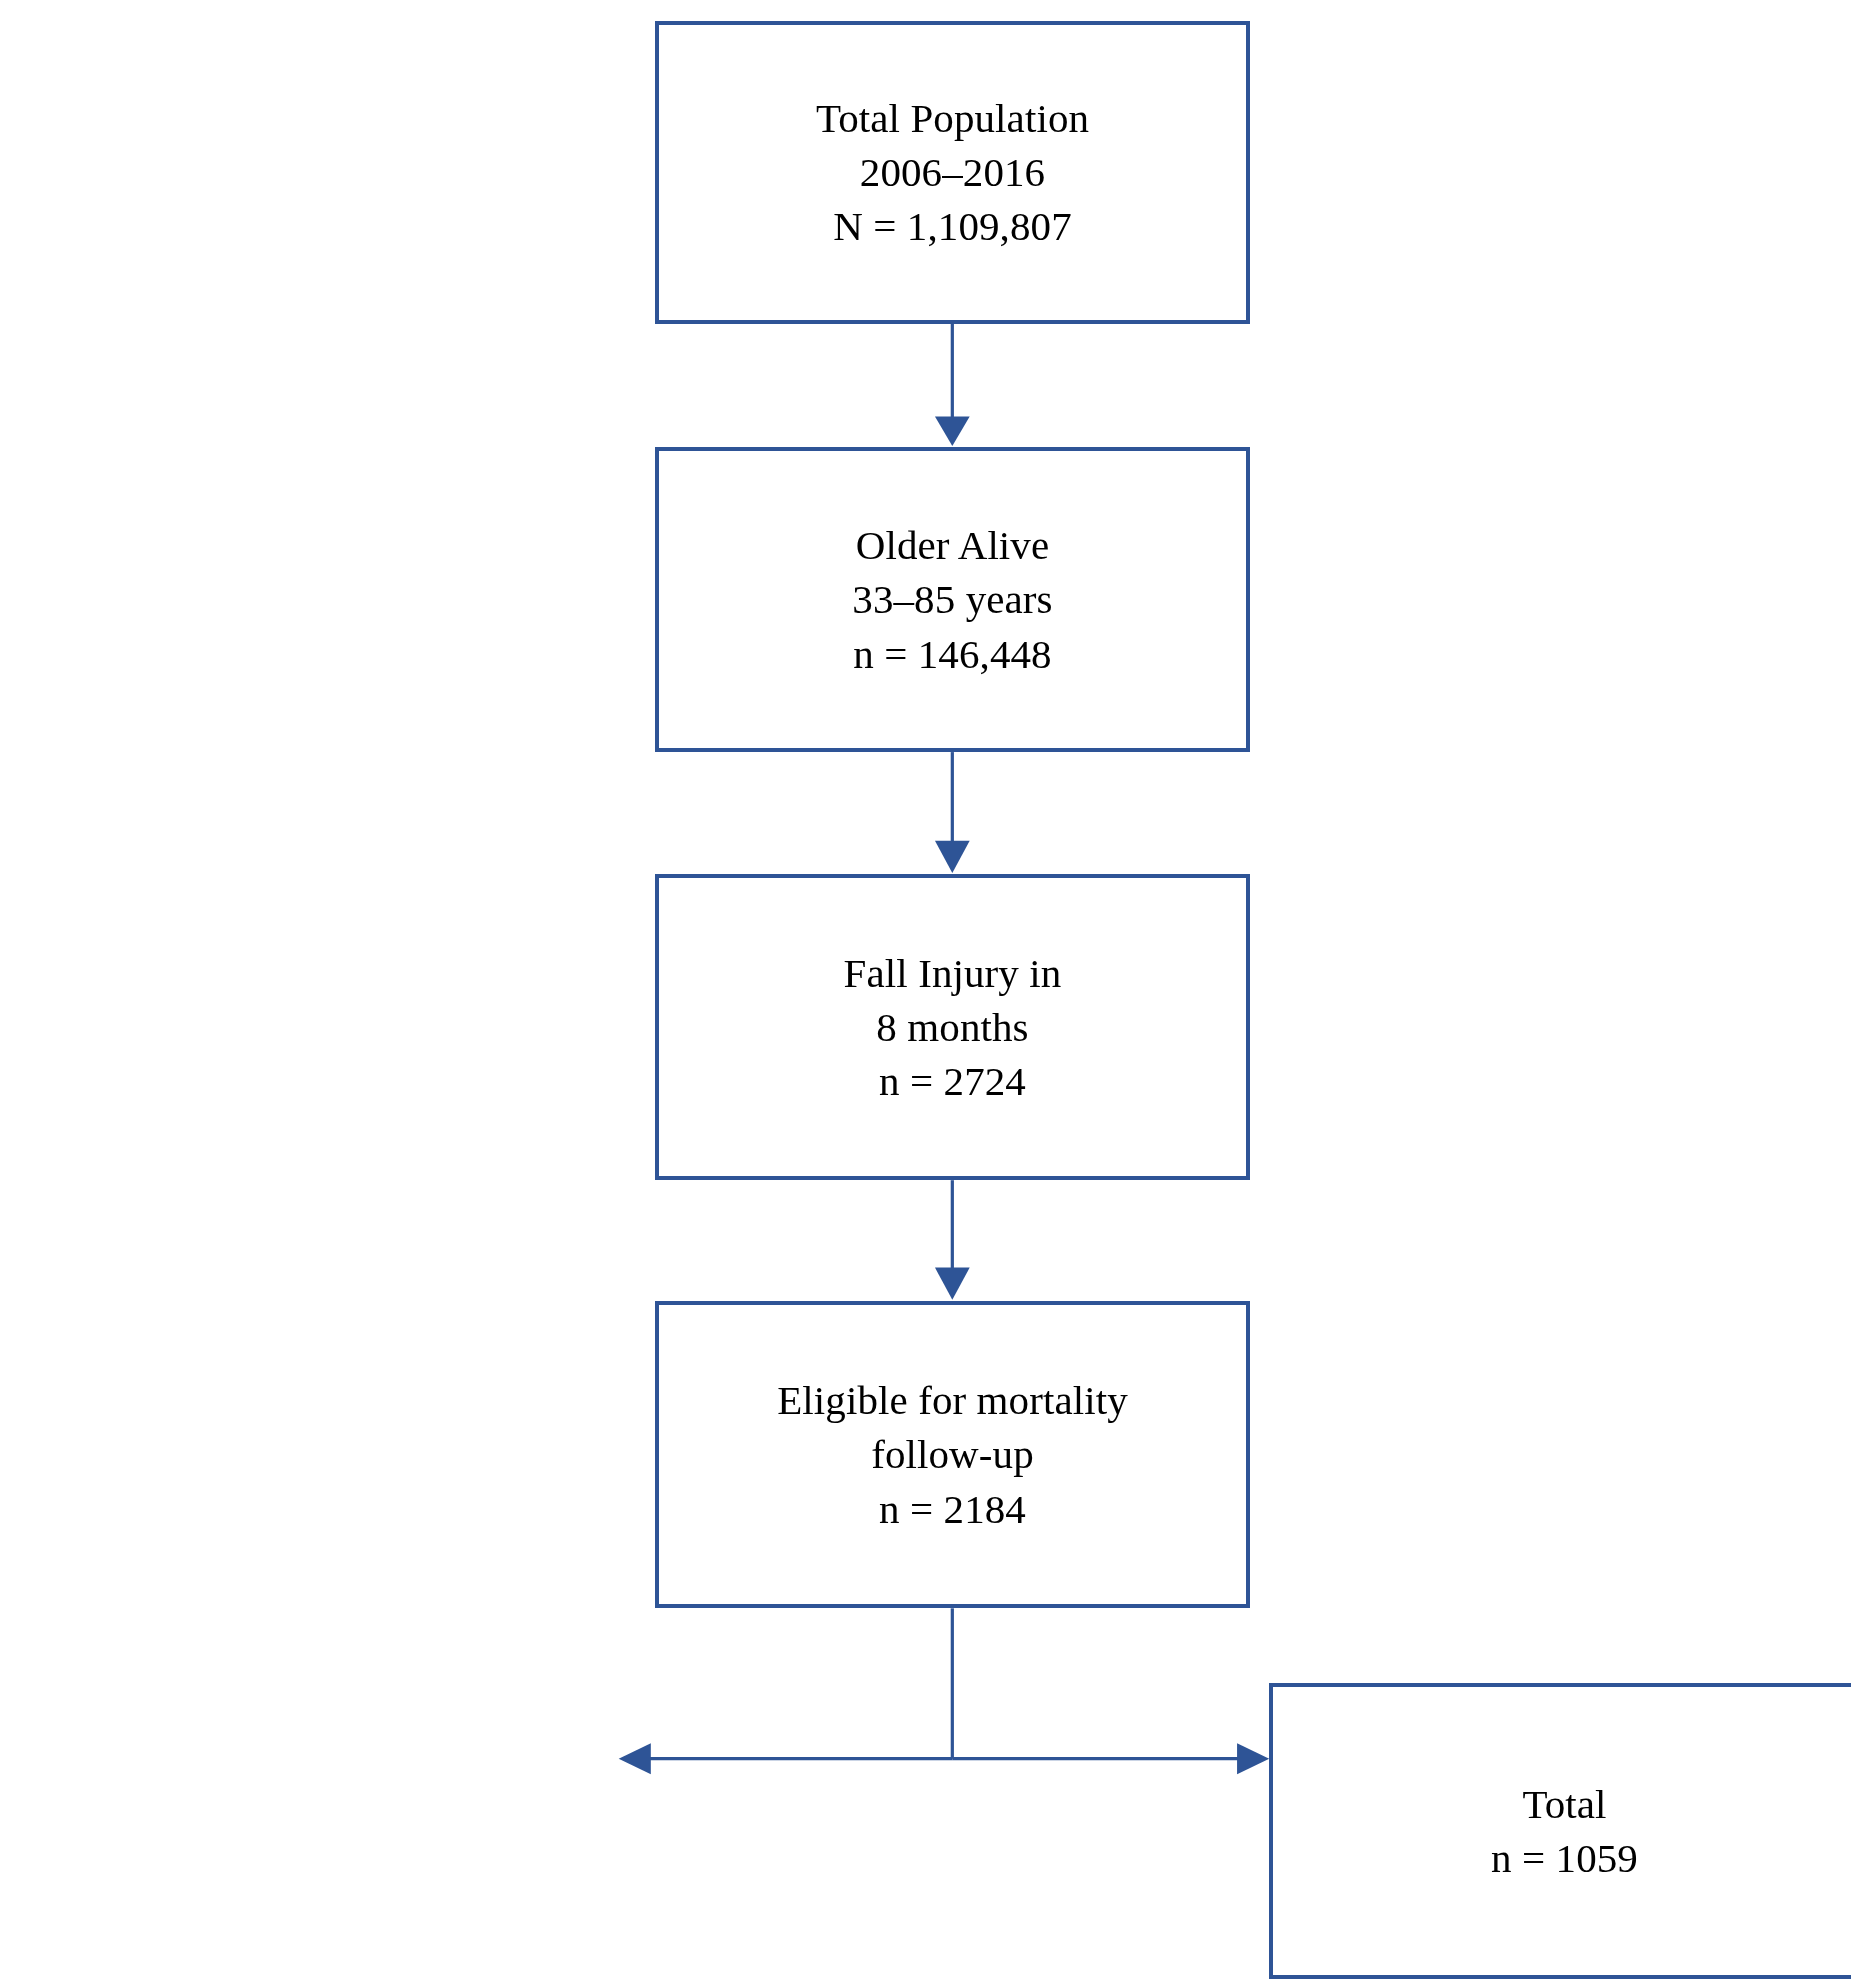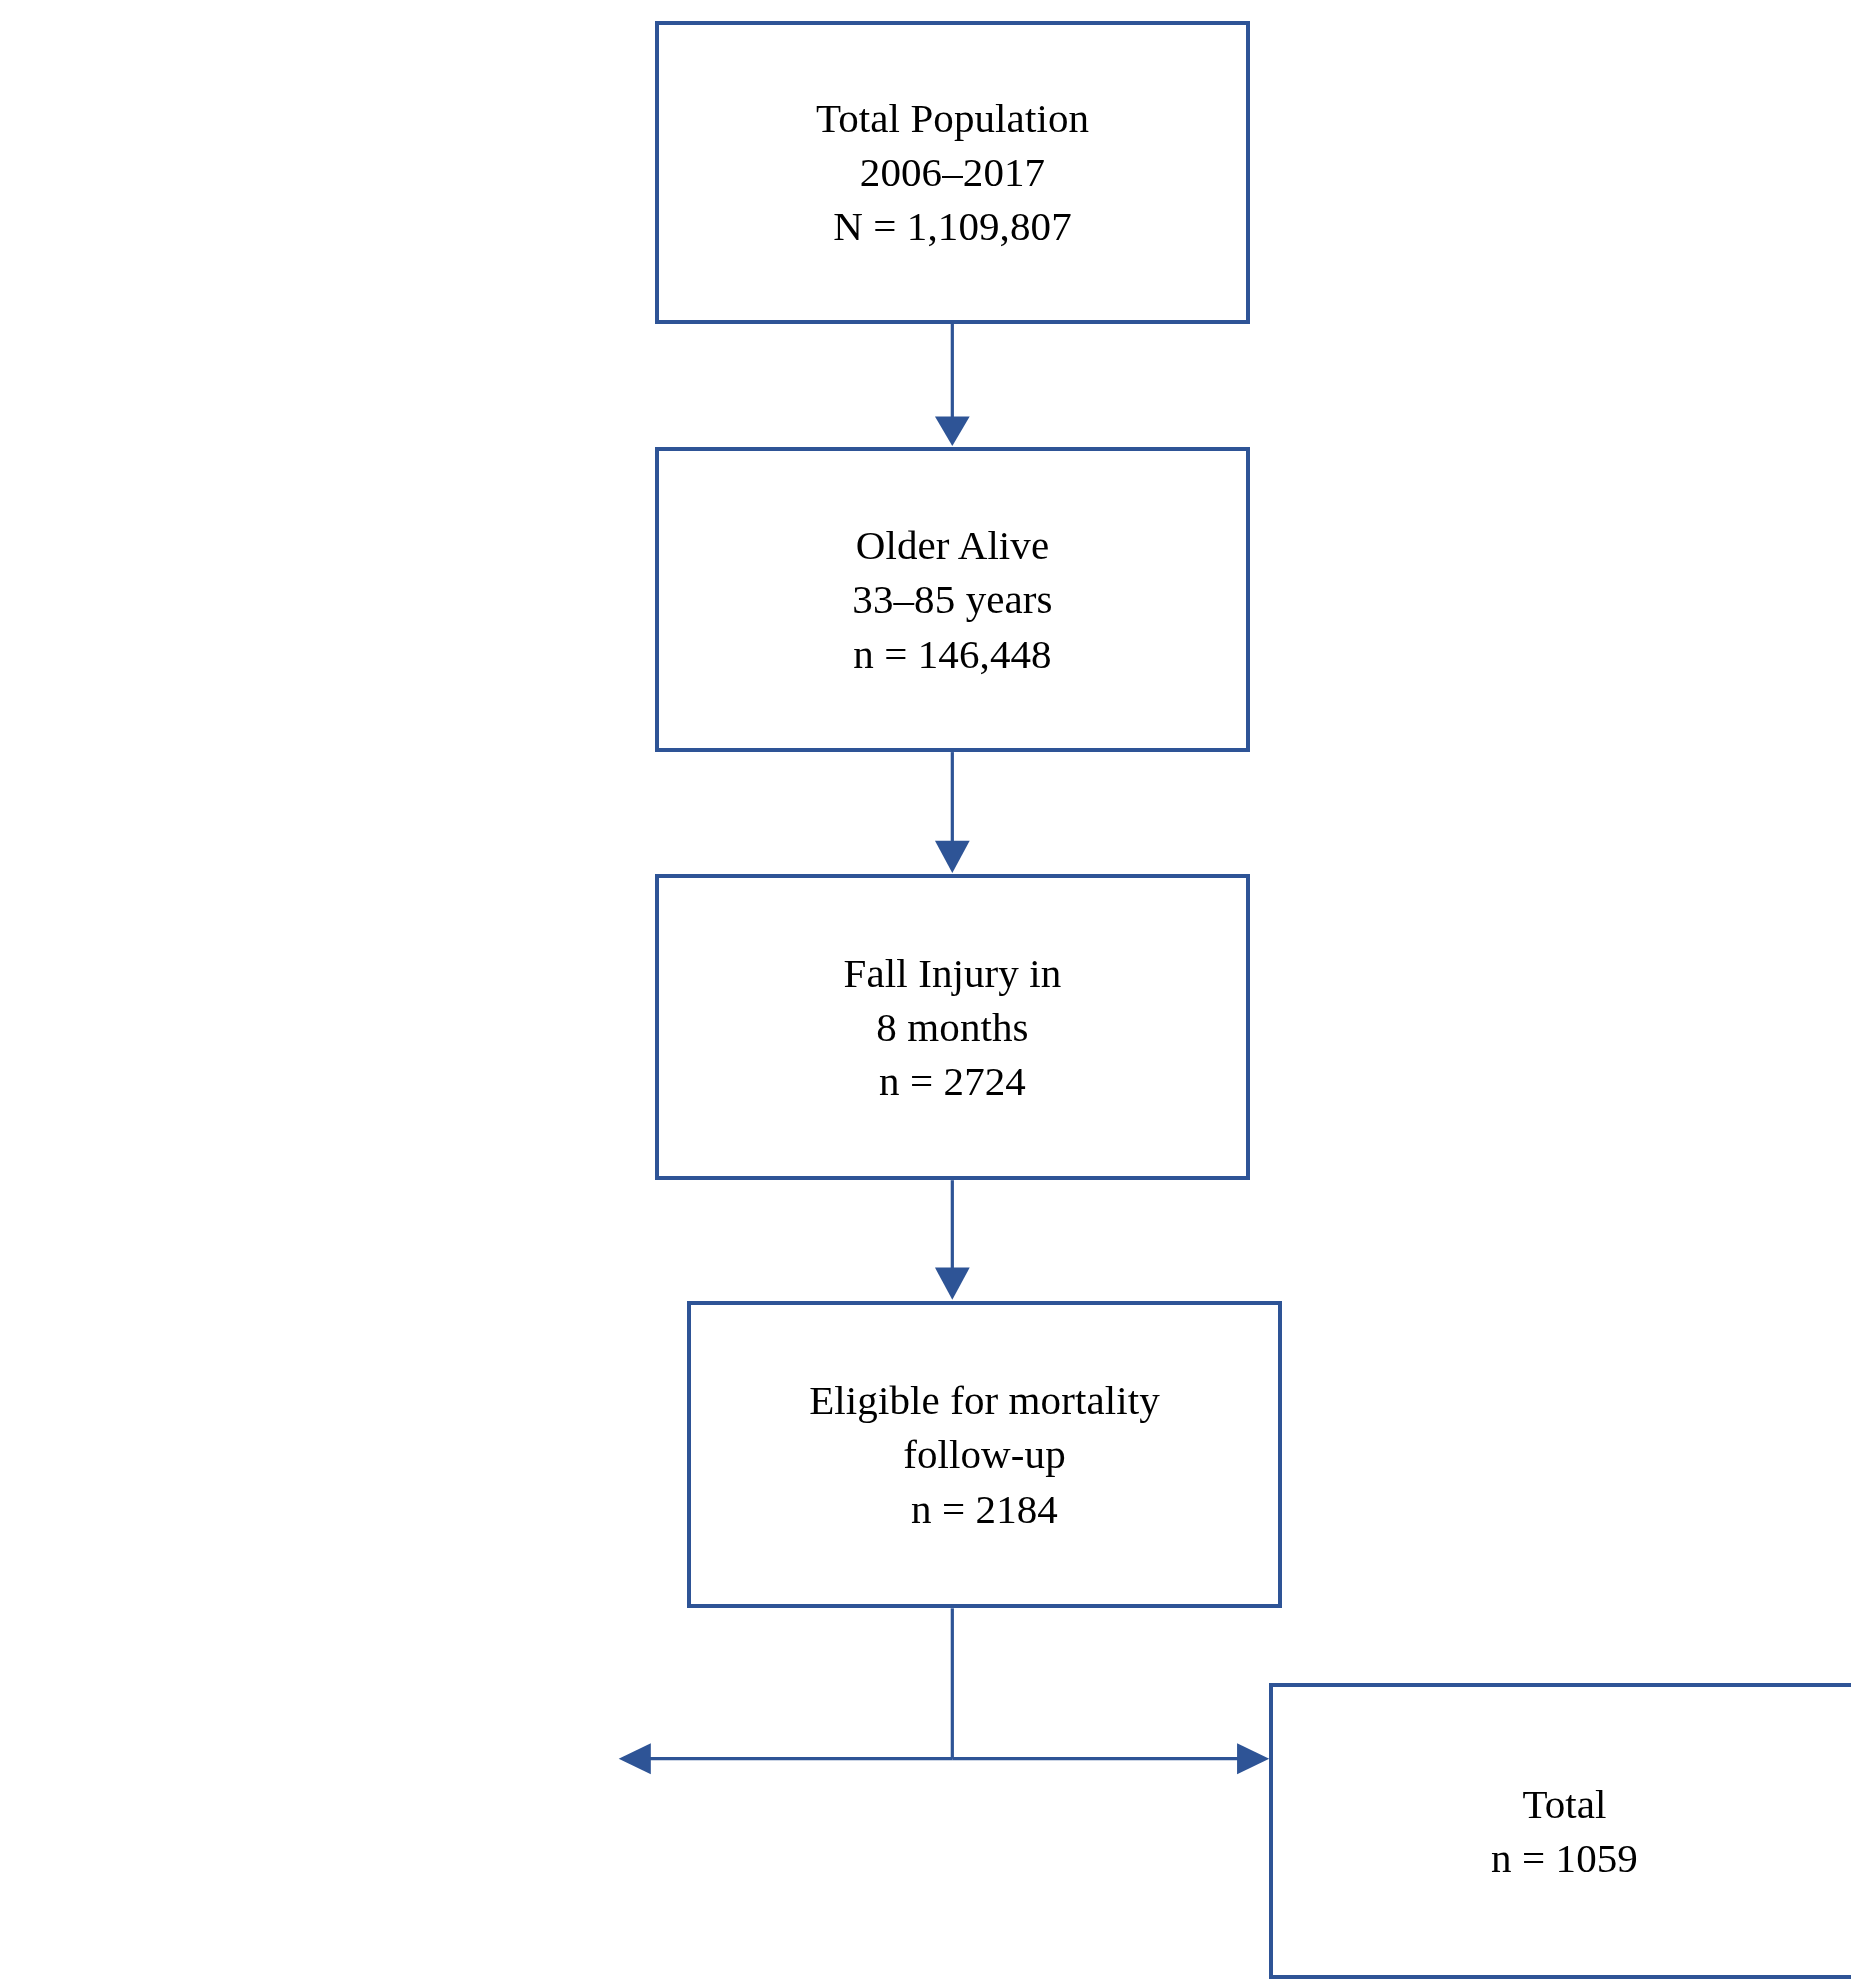--- a/index.html
+++ b/index.html
@@ -41,21 +41,21 @@
     font-size: 41px;
     line-height: 1.32;
     letter-spacing: 0.1px;
     white-space: nowrap;
   }
 
   
   #node-total       { left: 647px; top: 20.6px;   width: 595px; height: 303px; }
   #node-older       { left: 647px; top: 447px;  width: 595px; height: 305px; }
   #node-fall        { left: 647px; top: 874px; width: 595px; height: 306px; align-items: center; }
-  #node-eligible    { left: 647px; top: 1301px; width: 595px; height: 307px; margin-left: 32px; }
+  #node-eligible    { left: 647px; top: 1301px; width: 595px; height: 307px; }
   #node-alive       { left: 19px;   top: 1683px; width: 591px; height: 296px; }
   #node-dead        { left: 1261px; top: 1683px; width: 591px; height: 296px; }
 
   
   svg.connectors {
     position: absolute;
     left: 0;
     top: 0;
     width: 1852px;
     height: 1985px;
@@ -96,21 +96,21 @@
       <line x1="1469" y1="2502" x2="1469" y2="2736" stroke="#2e5496" stroke-width="5"></line>
       <line x1="1469" y1="2736" x2="995" y2="2736" stroke="#2e5496" stroke-width="5"></line>
       <path d="M950,2736 L1000,2712 L1000,2760 z" fill="#2e5496"></path>
       <line x1="1469" y1="2736" x2="1917" y2="2736" stroke="#2e5496" stroke-width="5"></line>
       <path d="M1962,2736 L1912,2712 L1912,2760 z" fill="#2e5496"></path>
     </g>
   </svg>
 
   <div class="node" id="node-total">
     <span class="line">Total Population</span>
-    <span class="line">2006–2017</span>
+    <span class="line">2006–2016</span>
     <span class="line">N = 1,109,807</span>
   </div>
 
   <div class="node" id="node-older">
     <span class="line">Older Alive</span>
     <span class="line">33–85 years</span>
     <span class="line">n = 146,448</span>
   </div>
 
   <div class="node" id="node-fall">

